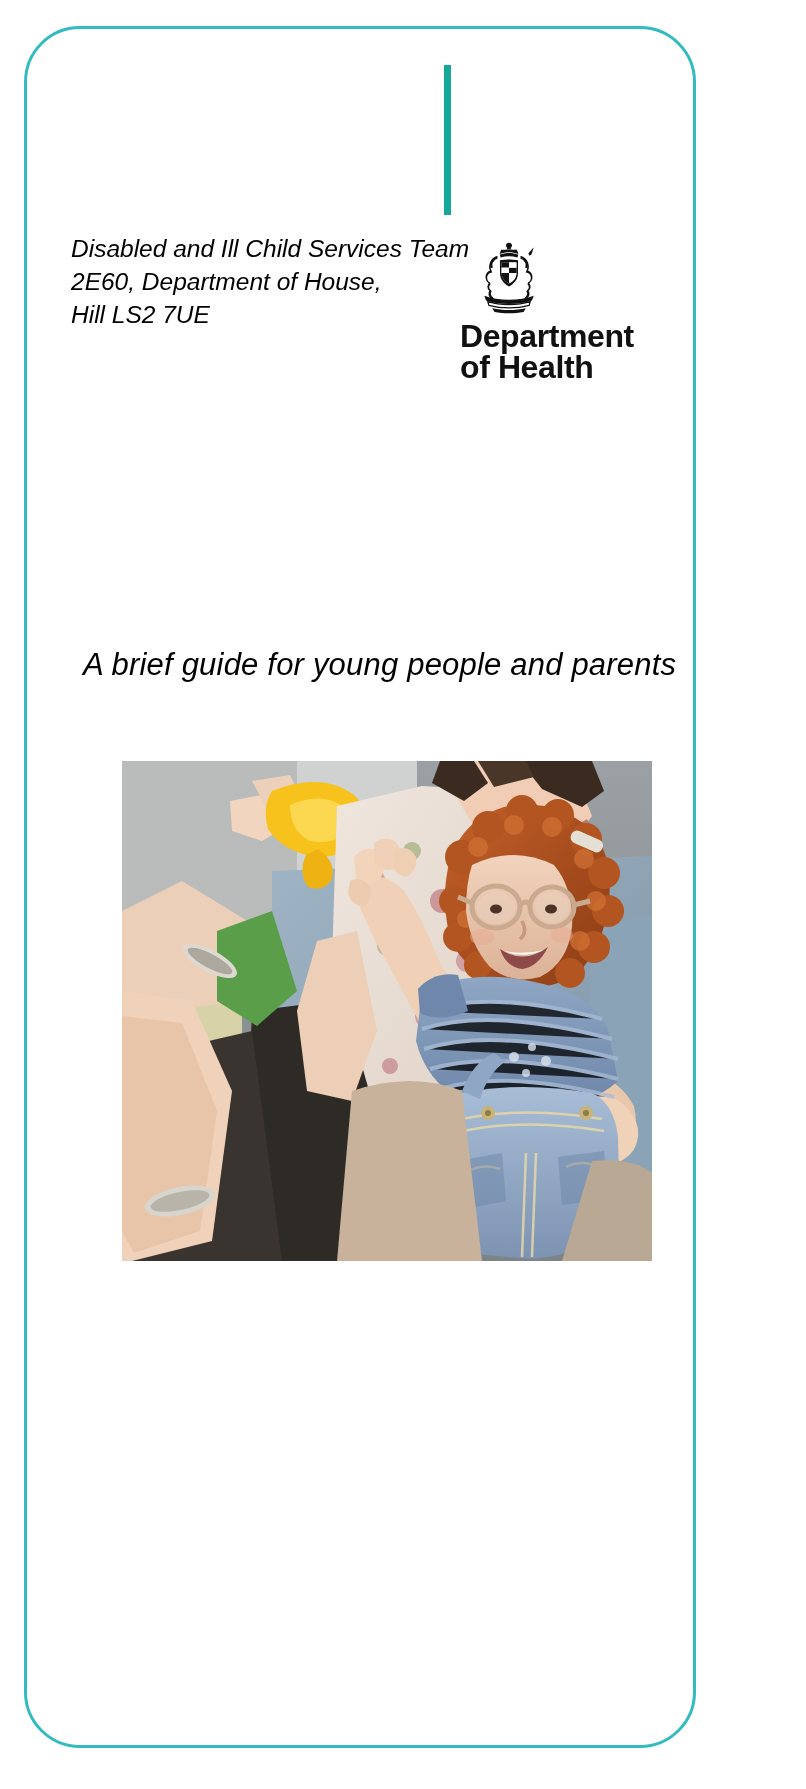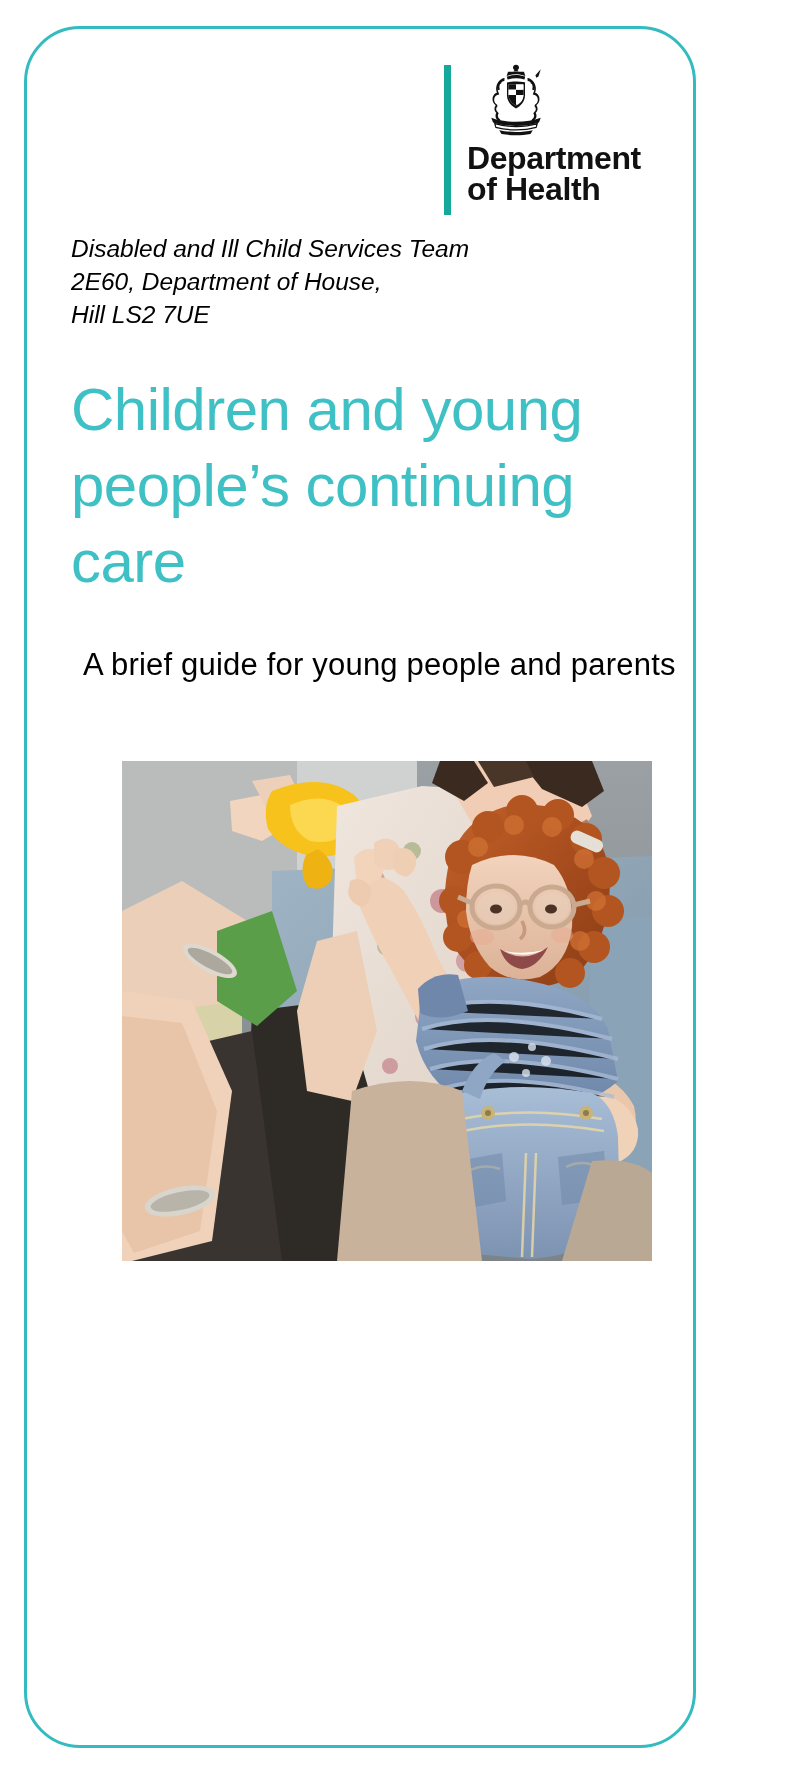--- a/index.html
+++ b/index.html
@@ -29,20 +29,22 @@
   }
 
   
   .doh-logo {
     position: absolute;
     left: 417px;
     top: 34px;
     width: 250px;
     height: 163px;
     display: flex;
+    flex-direction: column;
+    gap: 26px;
   }
   .doh-rule {
     width: 7px;
     height: 150px;
     background: #16a99b;
     flex: 0 0 auto;
     margin-top: 2px;
   }
   .doh-body {
     margin-left: 16px;
@@ -94,20 +96,21 @@
   .subtitle {
     position: absolute;
     left: 56px;
     top: 614px;
     width: 610px;
     font-size: 31px;
     line-height: 44px;
     color: #000000;
     font-weight: normal;
     letter-spacing: 0.2px;
+    font-style: italic;
   }
 
   
   .photo {
     position: absolute;
     left: 95px;
     top: 732px;
     width: 530px;
     height: 500px;
     overflow: hidden;
@@ -160,21 +163,20 @@
       </div>
     </div>
   </div>
 
   <div class="address">
     <div>Disabled and Ill Child Services Team</div>
     <div>2E60, Department of House,</div>
     <div>Hill LS2 7UE</div>
   </div>
 
-  <h1 class="main-title">Children and young people’s continuing care</h1>
 
   <h2 class="subtitle">A brief guide for young people and parents</h2>
 
   <div class="photo">
     <svg width="530" height="500" viewBox="0 0 530 500" xmlns="http://www.w3.org/2000/svg">
       <defs>
         <linearGradient id="wallg" x1="0" y1="0" x2="0" y2="1">
           <stop offset="0" stop-color="#9aa0a3"></stop>
           <stop offset="1" stop-color="#7d8487"></stop>
         </linearGradient>

